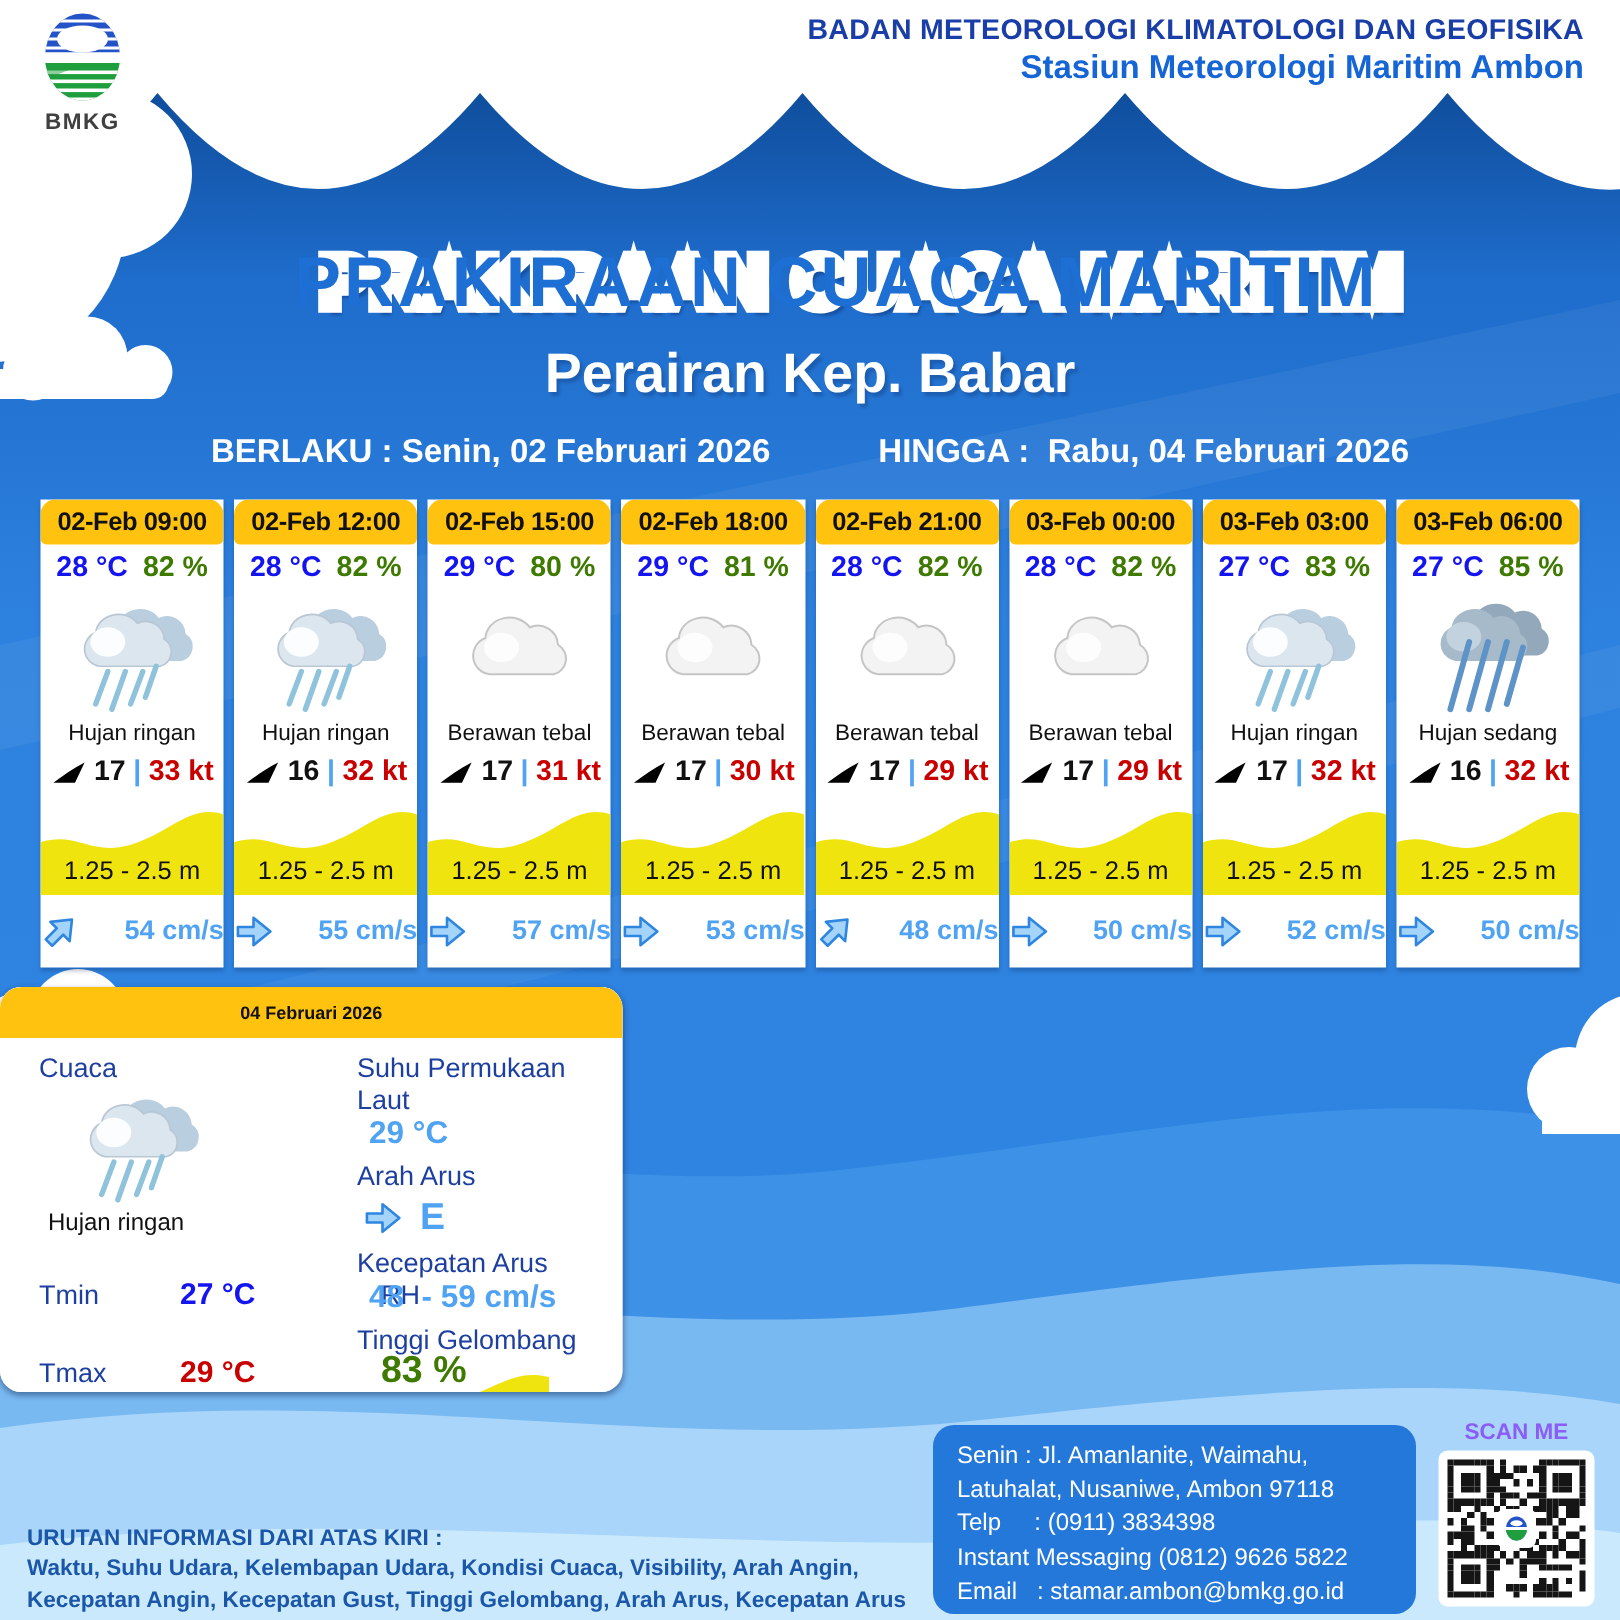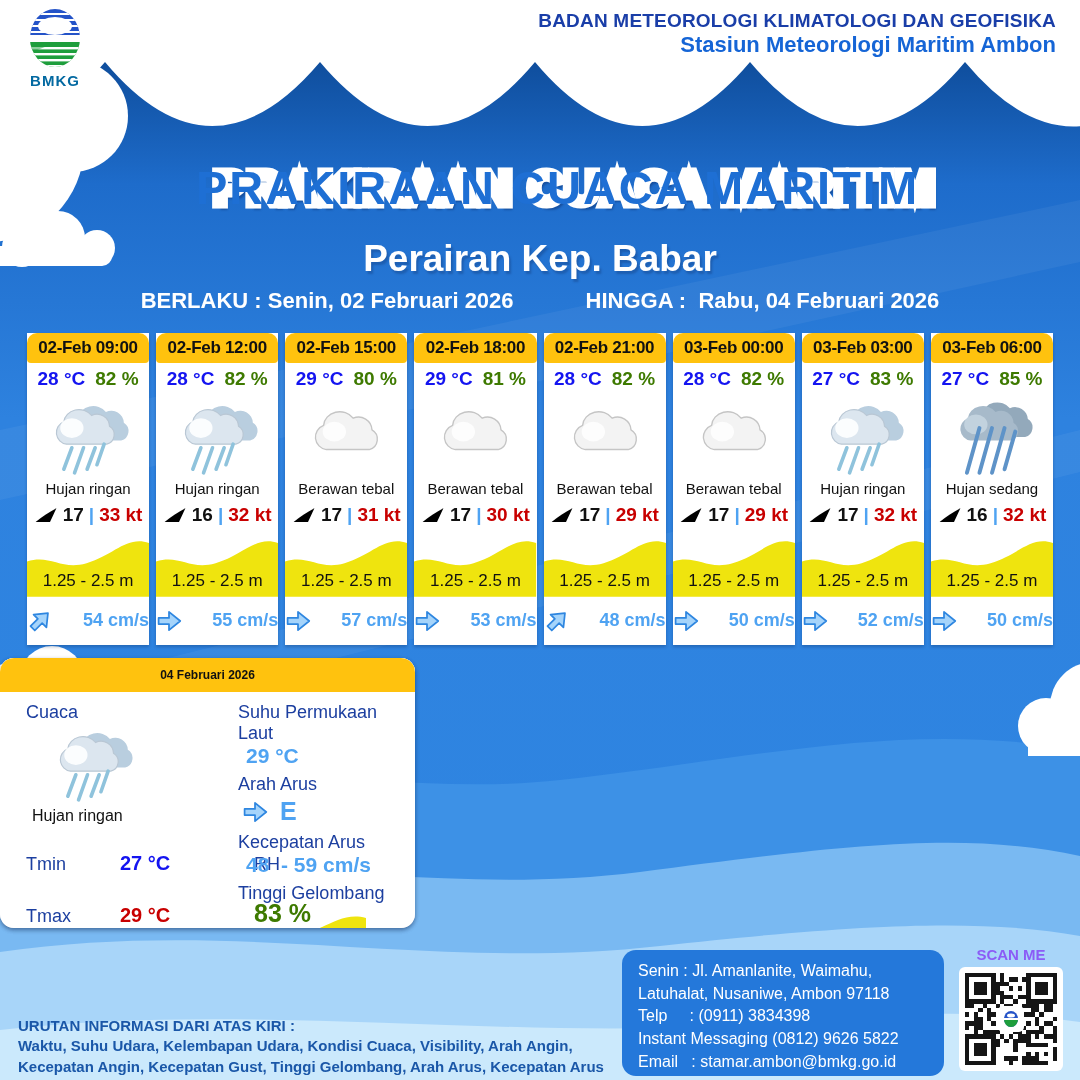--- a/index.html
+++ b/index.html
@@ -4,30 +4,30 @@
 <style>
   html,body{margin:0;padding:0;background:#666;}
   .poster{position:relative;width:1080px;height:1080px;overflow:hidden;
     font-family:"Liberation Sans",sans-serif;background:#fff;}
   .bg{position:absolute;inset:0;z-index:0;}
   
   .hdr-right{position:absolute;top:10px;right:24px;text-align:right;z-index:5;}
   .hdr-line1{font-size:19px;font-weight:bold;color:var(--header-navy);letter-spacing:.2px;}
   .hdr-line2{font-size:22px;font-weight:bold;color:var(--header-blue);}
   .logo-wrap{position:absolute;top:8px;left:20px;z-index:5;text-align:center;width:70px;}
-  .logo-txt{font-size:15px;font-weight:bold;color:#0369a1;margin-top:-2px;letter-spacing:1px;}
+  .logo-txt{font-size:15px;font-weight:bold;color:#404040;margin-top:-2px;letter-spacing:1px;}
   
   .title-wrap{position:absolute;top:160px;left:0;width:100%;text-align:center;z-index:4;}
   .title-stack{position:relative;display:inline-block;}
   .title-main{font-size:47px;font-weight:bold;letter-spacing:2px;color:var(--title-blue);margin-left:35px;}
   .title-back{position:absolute;left:0;top:0;width:100%;color:#fff;
     -webkit-text-stroke:9px #fff;text-shadow:4px 6px 2px rgba(10,30,80,.35);}
   .title-front{position:relative;}
   .subtitle{position:absolute;top:228px;left:0;width:100%;text-align:center;font-size:37px;
-    font-weight:bold;color:#fff;z-index:4;text-shadow:2px 3px 2px rgba(10,30,80,.25);margin-top:10px;}
+    font-weight:bold;color:#fff;z-index:4;text-shadow:2px 3px 2px rgba(10,30,80,.25);}
   .valid-row{position:absolute;top:288px;left:0;width:100%;display:flex;justify-content:center;
     gap:72px;z-index:4;font-size:22px;font-weight:bold;color:#fff;}
   .valid-row b{font-weight:bold;}
   
   .hourly-row{position:absolute;top:333px;left:27px;right:27px;display:flex;gap:7px;z-index:4;}
   .hcard{flex:1;height:312px;background:#fff;border-radius:0;display:flex;flex-direction:column;
     overflow:hidden;box-shadow:0 2px 3px rgba(0,20,60,.25);}
   .hcard-head{height:32px;background:var(--yellow);color:#111;font-weight:bold;font-size:17px;
     display:flex;align-items:center;justify-content:center;border-radius:10px 10px 4px 4px;letter-spacing:-.3px;}
   .temps{height:32px;display:flex;align-items:center;justify-content:center;gap:10px;

